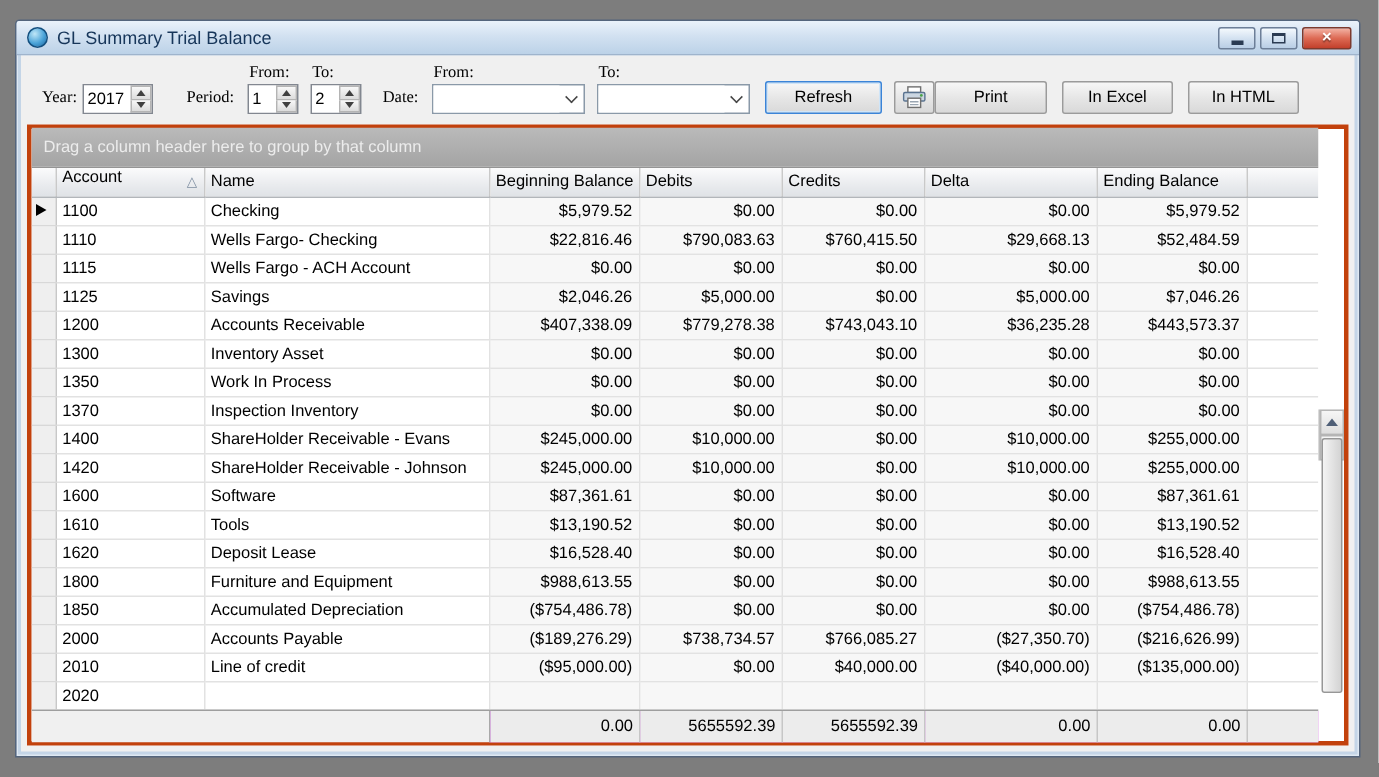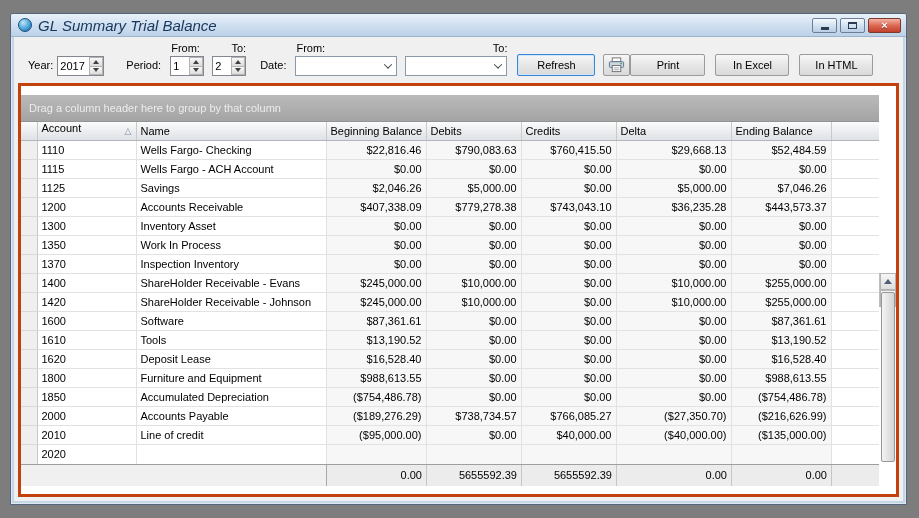--- a/index.html
+++ b/index.html
@@ -18,40 +18,40 @@
   .titlebar{
     height:23px; display:flex; align-items:center; padding:0 5px 0 7px;
     background:linear-gradient(#eaf2fa,#d2e1f1 45%,#bcd2e8);
     border-radius:2px 2px 0 0; border-bottom:1px solid #9fb4cc;
   }
   .app-icon{
     width:14px; height:14px; border-radius:50%;
     background:radial-gradient(circle at 35% 30%, #bfe6f7, #4aa3d8 55%, #1b639c);
     border:1px solid #14507f; flex:0 0 auto;
   }
-  .title{ font-size:15px; color:#17365a; margin-left:6px; flex:1;
-    white-space:nowrap; overflow:hidden;font-style:italic; }
+  .title{ font-size:12px; color:#17365a; margin-left:6px; flex:1;
+    white-space:nowrap; overflow:hidden; }
   .caption-buttons{ display:flex; gap:3px; }
   .cap{
     width:25px; height:15px; border:1px solid #697astrip; border:1px solid #6d7f98;
     border-radius:2px; background:linear-gradient(#f4f9fd,#d4e2f1 50%,#b9cee5);
     display:flex; align-items:center; justify-content:center; padding:0; cursor:default;
   }
   .cap.close{ width:33px; background:linear-gradient(#f3b2a4,#dd6petal 50%,#c2402c);
     background:linear-gradient(#f3b2a4,#dd6a54 50%,#c2402c); border-color:#7c3a2e;}
   .glyph-min{ width:8px; height:3px; background:#2b3b52; margin-top:6px; }
   .glyph-max{ width:9px; height:7px; border:1px solid #2b3b52; border-top-width:2px; }
   .glyph-close{ color:#fff; font-size:11px; font-weight:bold; line-height:1;
     text-shadow:0 1px 1px rgba(0,0,0,.4); }
   
   .client{ position:absolute; left:3px; right:3px; top:23px; bottom:3px;
     background:#f0f0f0; display:flex; flex-direction:column; }
   .toolbar{ height:46px; flex:0 0 auto; display:flex; align-items:flex-end;
     padding:3px 8px 7px 14px; }
-  .lbl{ font-size:11px; color:#000; white-space:nowrap; }
+  .lbl{ font-size:11px; color:#000; white-space:nowrap;font-family:Liberation Serif, serif; }
   .inline-lbl{ margin:0 4px 5px 0; }
   .stack{ display:flex; flex-direction:column; }
   .stack .lbl{ margin:0 0 2px 1px; }
   .spin{ display:flex; height:20px; border:1px solid #828790; background:#fff; }
   .spin input{ border:none; outline:none; font-size:11px; padding:0 2px;
     font-family:inherit; width:30px; }
   .spin.year input{ width:31px; }
   .spin.small input{ width:18px; }
   .spin-btns{ width:14px; display:flex; flex-direction:column; }
   .sbtn{ flex:1; background:linear-gradient(#f8f8f8,#dcdcdc); border:1px solid #b4b4b4;
@@ -71,21 +71,21 @@
     background:linear-gradient(#f7f7f7,#e5e5e5 55%,#d9d9d9);
     border:1px solid #9b9b9b; border-radius:2px; padding:0 4px; }
   .btn.refresh{ width:78px; margin-left:10px; border:1px solid #3a84d8;
     box-shadow:inset 0 0 0 1px #cfe5f8; }
   .btn.iconbtn{ width:27px; margin-left:8px; display:flex; align-items:center; justify-content:center; }
   .btn.print{ width:75px; margin-left:0; }
   .btn.excel{ width:74px; margin-left:10px; }
   .btn.html{ width:74px; margin-left:10px; }
   .m-period{ margin-left:22px; }
   .m-from{ margin-left:5px; }
-  .m-to{ margin-left:8px;align-items:flex-end; }
+  .m-to{ margin-left:8px; }
   .m-date{ margin-left:14px; }
   
   .grid-area{ flex:1; margin:0 4px 4px; border:3px solid #c2410c; display:flex;
     background:#fff; min-height:0;align-items:center; }
   .grid-main{ flex:1; display:flex; flex-direction:column; min-width:0; overflow:hidden; }
   .group-panel{ flex:0 0 27px; background:linear-gradient(#bababa,#a4a4a4);
     display:flex; align-items:center; padding-left:8px; font-size:11px; color:#ececec;
     border-bottom:1px solid #949494; }
   .grid-scroll{ flex:1; overflow:hidden; }
   table{ width:100%; border-collapse:collapse; table-layout:fixed; }
@@ -260,20 +260,31 @@
                 <th>Beginning Balance</th>
                 <th>Debits</th>
                 <th>Credits</th>
                 <th>Delta</th>
                 <th>Ending Balance</th>
                 <th class="c-fill"></th>
               </tr>
             </thead>
             <tbody>
                 <tr>
+                  <td class="c-ind"><span class="cur"></span></td>
+                  <td>1100</td>
+                  <td>Checking</td>
+                  <td class="num">$5,979.52</td>
+                  <td class="num">$0.00</td>
+                  <td class="num">$0.00</td>
+                  <td class="num">$0.00</td>
+                  <td class="num">$5,979.52</td>
+                  <td class="c-fill"></td>
+                </tr>
+                <tr>
                   <td class="c-ind"></td>
                   <td>1110</td>
                   <td>Wells Fargo- Checking</td>
                   <td class="num">$22,816.46</td>
                   <td class="num">$790,083.63</td>
                   <td class="num">$760,415.50</td>
                   <td class="num">$29,668.13</td>
                   <td class="num">$52,484.59</td>
                   <td class="c-fill"></td>
                 </tr>

